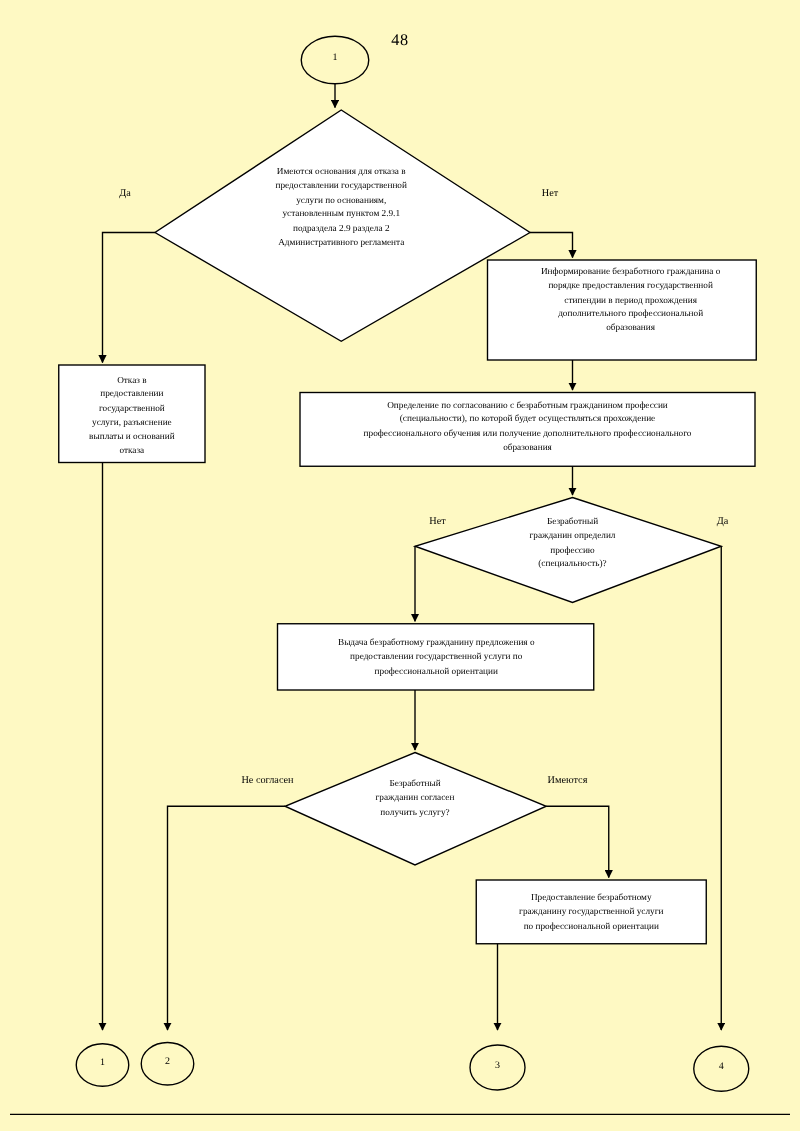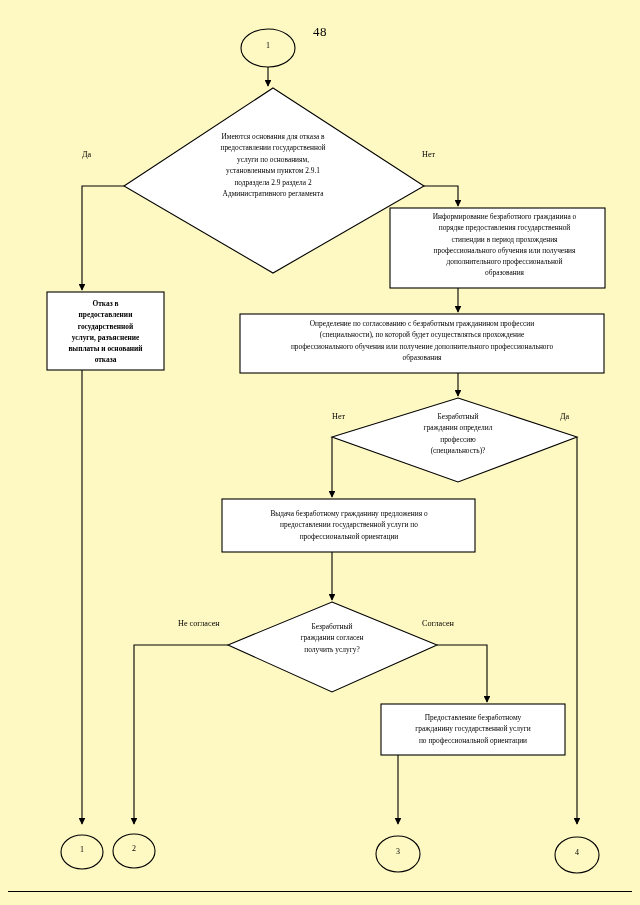--- a/index.html
+++ b/index.html
@@ -41,20 +41,21 @@
     color: #000;
     pointer-events: none;
   }
   .diamond-text {
     font-size: 7.4px;
     line-height: 1.55;
   }
   .edge-label {
     position: absolute;
     font-size: 8.2px;
+    text-align: center;
     color: #000;
   }
   .conn-label {
     position: absolute;
     text-align: center;
     font-size: 8px;
   }
   #footer-rule {
     position: absolute;
     left: 8px;
@@ -139,34 +140,33 @@
     <div>Имеются основания для отказа в</div>
     <div>предоставлении государственной</div>
     <div>услуги по основаниям,</div>
     <div>установленным пунктом 2.9.1</div>
     <div>подраздела 2.9 раздела 2</div>
     <div>Административного регламента</div>
   </div>
   <div class="edge-label" style="left:82px; top:150px; width:36px;">Да</div>
   <div class="edge-label" style="left:422px; top:150px; width:36px;">Нет</div>
 
-  <div class="node-text" style="left:51px; top:298px; width:109px;font-weight:bold;">
+  <div class="node-text" style="left:51px; top:298px; width:109px;">
     <div>Отказ в</div>
     <div>предоставлении</div>
     <div>государственной</div>
     <div>услуги, разъяснение</div>
     <div>выплаты и оснований</div>
     <div>отказа</div>
   </div>
 
   <div class="node-text" style="left:400px; top:211px; width:209px;">
     <div>Информирование безработного гражданина о</div>
     <div>порядке предоставления государственной</div>
     <div>стипендии в период прохождения</div>
-    <div>профессионального обучения или получения</div>
     <div>дополнительного профессиональной</div>
     <div>образования</div>
   </div>
 
   <div class="node-text" style="left:243px; top:318px; width:358px;">
     <div>Определение по согласованию с безработным гражданином профессии</div>
     <div>(специальности), по которой будет осуществляться прохождение</div>
     <div>профессионального обучения или получение дополнительного профессионального</div>
     <div>образования</div>
   </div>
@@ -185,21 +185,21 @@
     <div>предоставлении государственной услуги по</div>
     <div>профессиональной ориентации</div>
   </div>
 
   <div class="node-text diamond-text" style="left:273px; top:621px; width:118px;">
     <div>Безработный</div>
     <div>гражданин согласен</div>
     <div>получить услугу?</div>
   </div>
   <div class="edge-label" style="left:178px; top:619px; width:72px;">Не согласен</div>
-  <div class="edge-label" style="left:422px; top:619px; width:64px;">Согласен</div>
+  <div class="edge-label" style="left:422px; top:619px; width:64px;">Имеются</div>
 
   <div class="node-text" style="left:384px; top:712px; width:178px;">
     <div>Предоставление безработному</div>
     <div>гражданину государственной услуги</div>
     <div>по профессиональной ориентации</div>
   </div>
 
   <div id="footer-rule"></div>
 </div>
 

